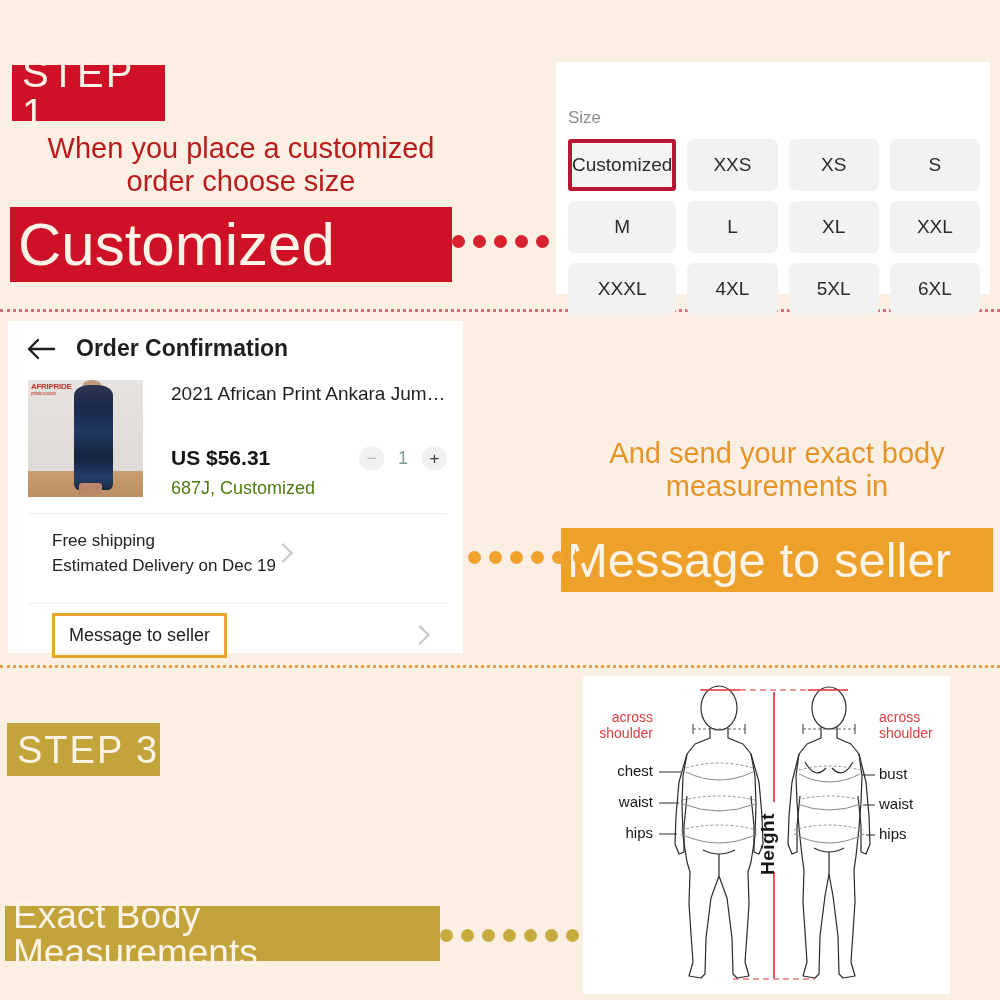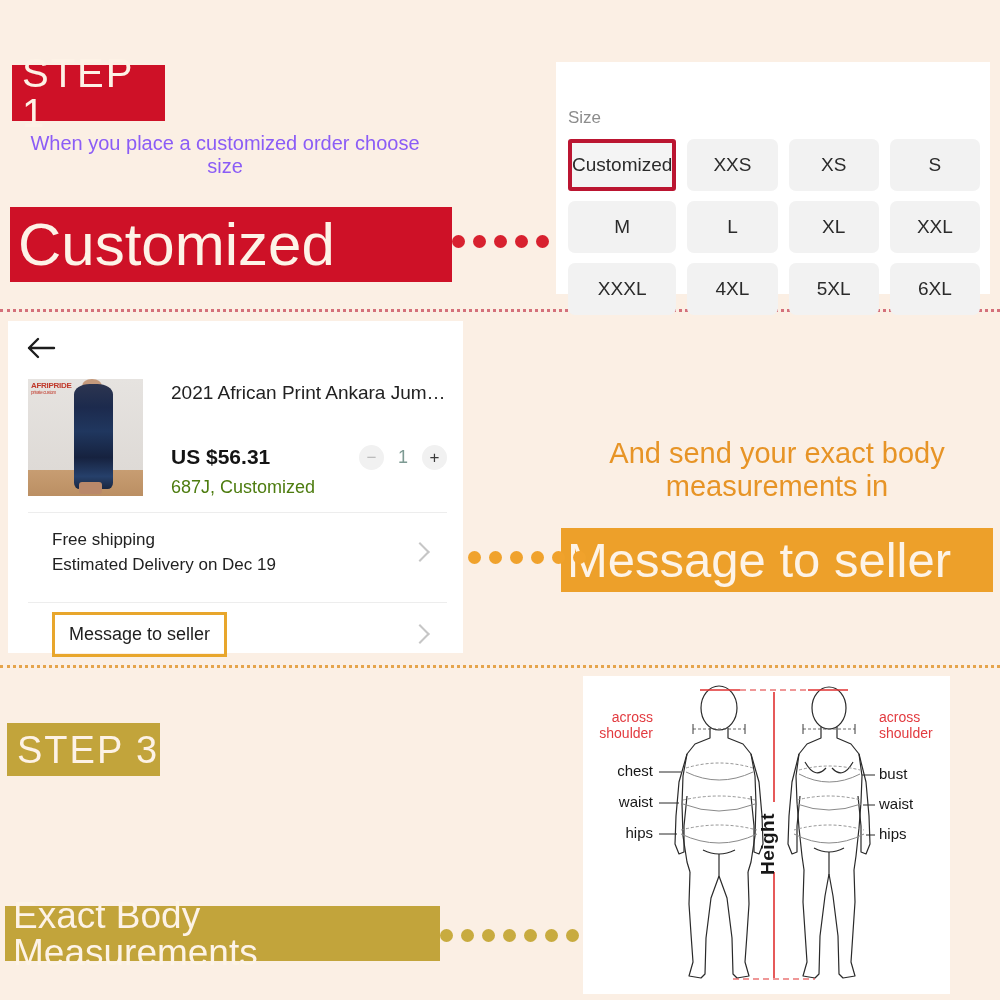--- a/index.html
+++ b/index.html
@@ -61,22 +61,22 @@
   }
 
   
   .desc {
     position: absolute;
     text-align: center;
     line-height: 1.15;
     font-weight: 400;
   }
   .desc1 {
-    left: 10px; top: 132px; width: 430px;
-    color: #8b5cf6; font-size: 20px;
+    left: 26px; top: 132px; width: 430px;
+    color: #b91c1c; font-size: 29px;
   }
   .desc2 {
     left: 560px; top: 437px; width: 434px;
     color: #e79426; font-size: 29px;
   }
   .desc3 {
     left: 5px; top: 787px; width: 440px;
     color: #bda33f; font-size: 28px;
   }
 
@@ -216,21 +216,21 @@
     width: 25px; height: 25px; border-radius: 50%;
     background: #f1f1f1;
     display: flex; align-items: center; justify-content: center;
     color: #b9b9b9; font-size: 17px; line-height: 1;
   }
   .step-btn.plus { color: #3c3c3c; }
   .qty { font-size: 18px; color: #7d9a93; min-width: 12px; text-align: center; }
   .oc-variant { font-size: 18px; color: #4d7c0f; margin-top: 7px; }
 
   .oc-row {
-    display: flex; align-items: center; justify-content: space-between;
+    display: flex; align-items: center; 
     padding: 0 20px 0 24px;
     border-top: 1px solid #ededed;
     margin: 14px 16px 0 20px;
   }
   .oc-row .lines { padding: 14px 0; }
   .oc-row .lines div { font-size: 17px; color: #222; line-height: 1.5; }
   .chev { width: 14px; height: 14px; border-right: 2px solid #c6c6c6; border-top: 2px solid #c6c6c6; transform: rotate(45deg); flex: none; }
 
   .msg-row {
     display: flex; align-items: center; justify-content: space-between;
@@ -309,20 +309,21 @@
       <span></span>
       <span></span>
       <span></span>
   </div>
 
   <div class="order-card">
     <div class="oc-header">
       <svg class="back-arrow" viewBox="0 0 30 26">
         <path d="M12 4 L3 13 L12 22 M3 13 L28 13" fill="none" stroke="#1d1d1d" stroke-width="2.4" stroke-linecap="round" stroke-linejoin="round"></path>
       </svg>
+      <div class="oc-title">Order Confirmation</div>
     </div>
 
     <div class="oc-product">
       <div class="thumb">
         <div class="wall"></div>
         <div class="head"></div>
         <div class="figure"></div>
         <div class="legs"></div>
         <div class="logo">
           <span>AFRIPRIDE</span>

